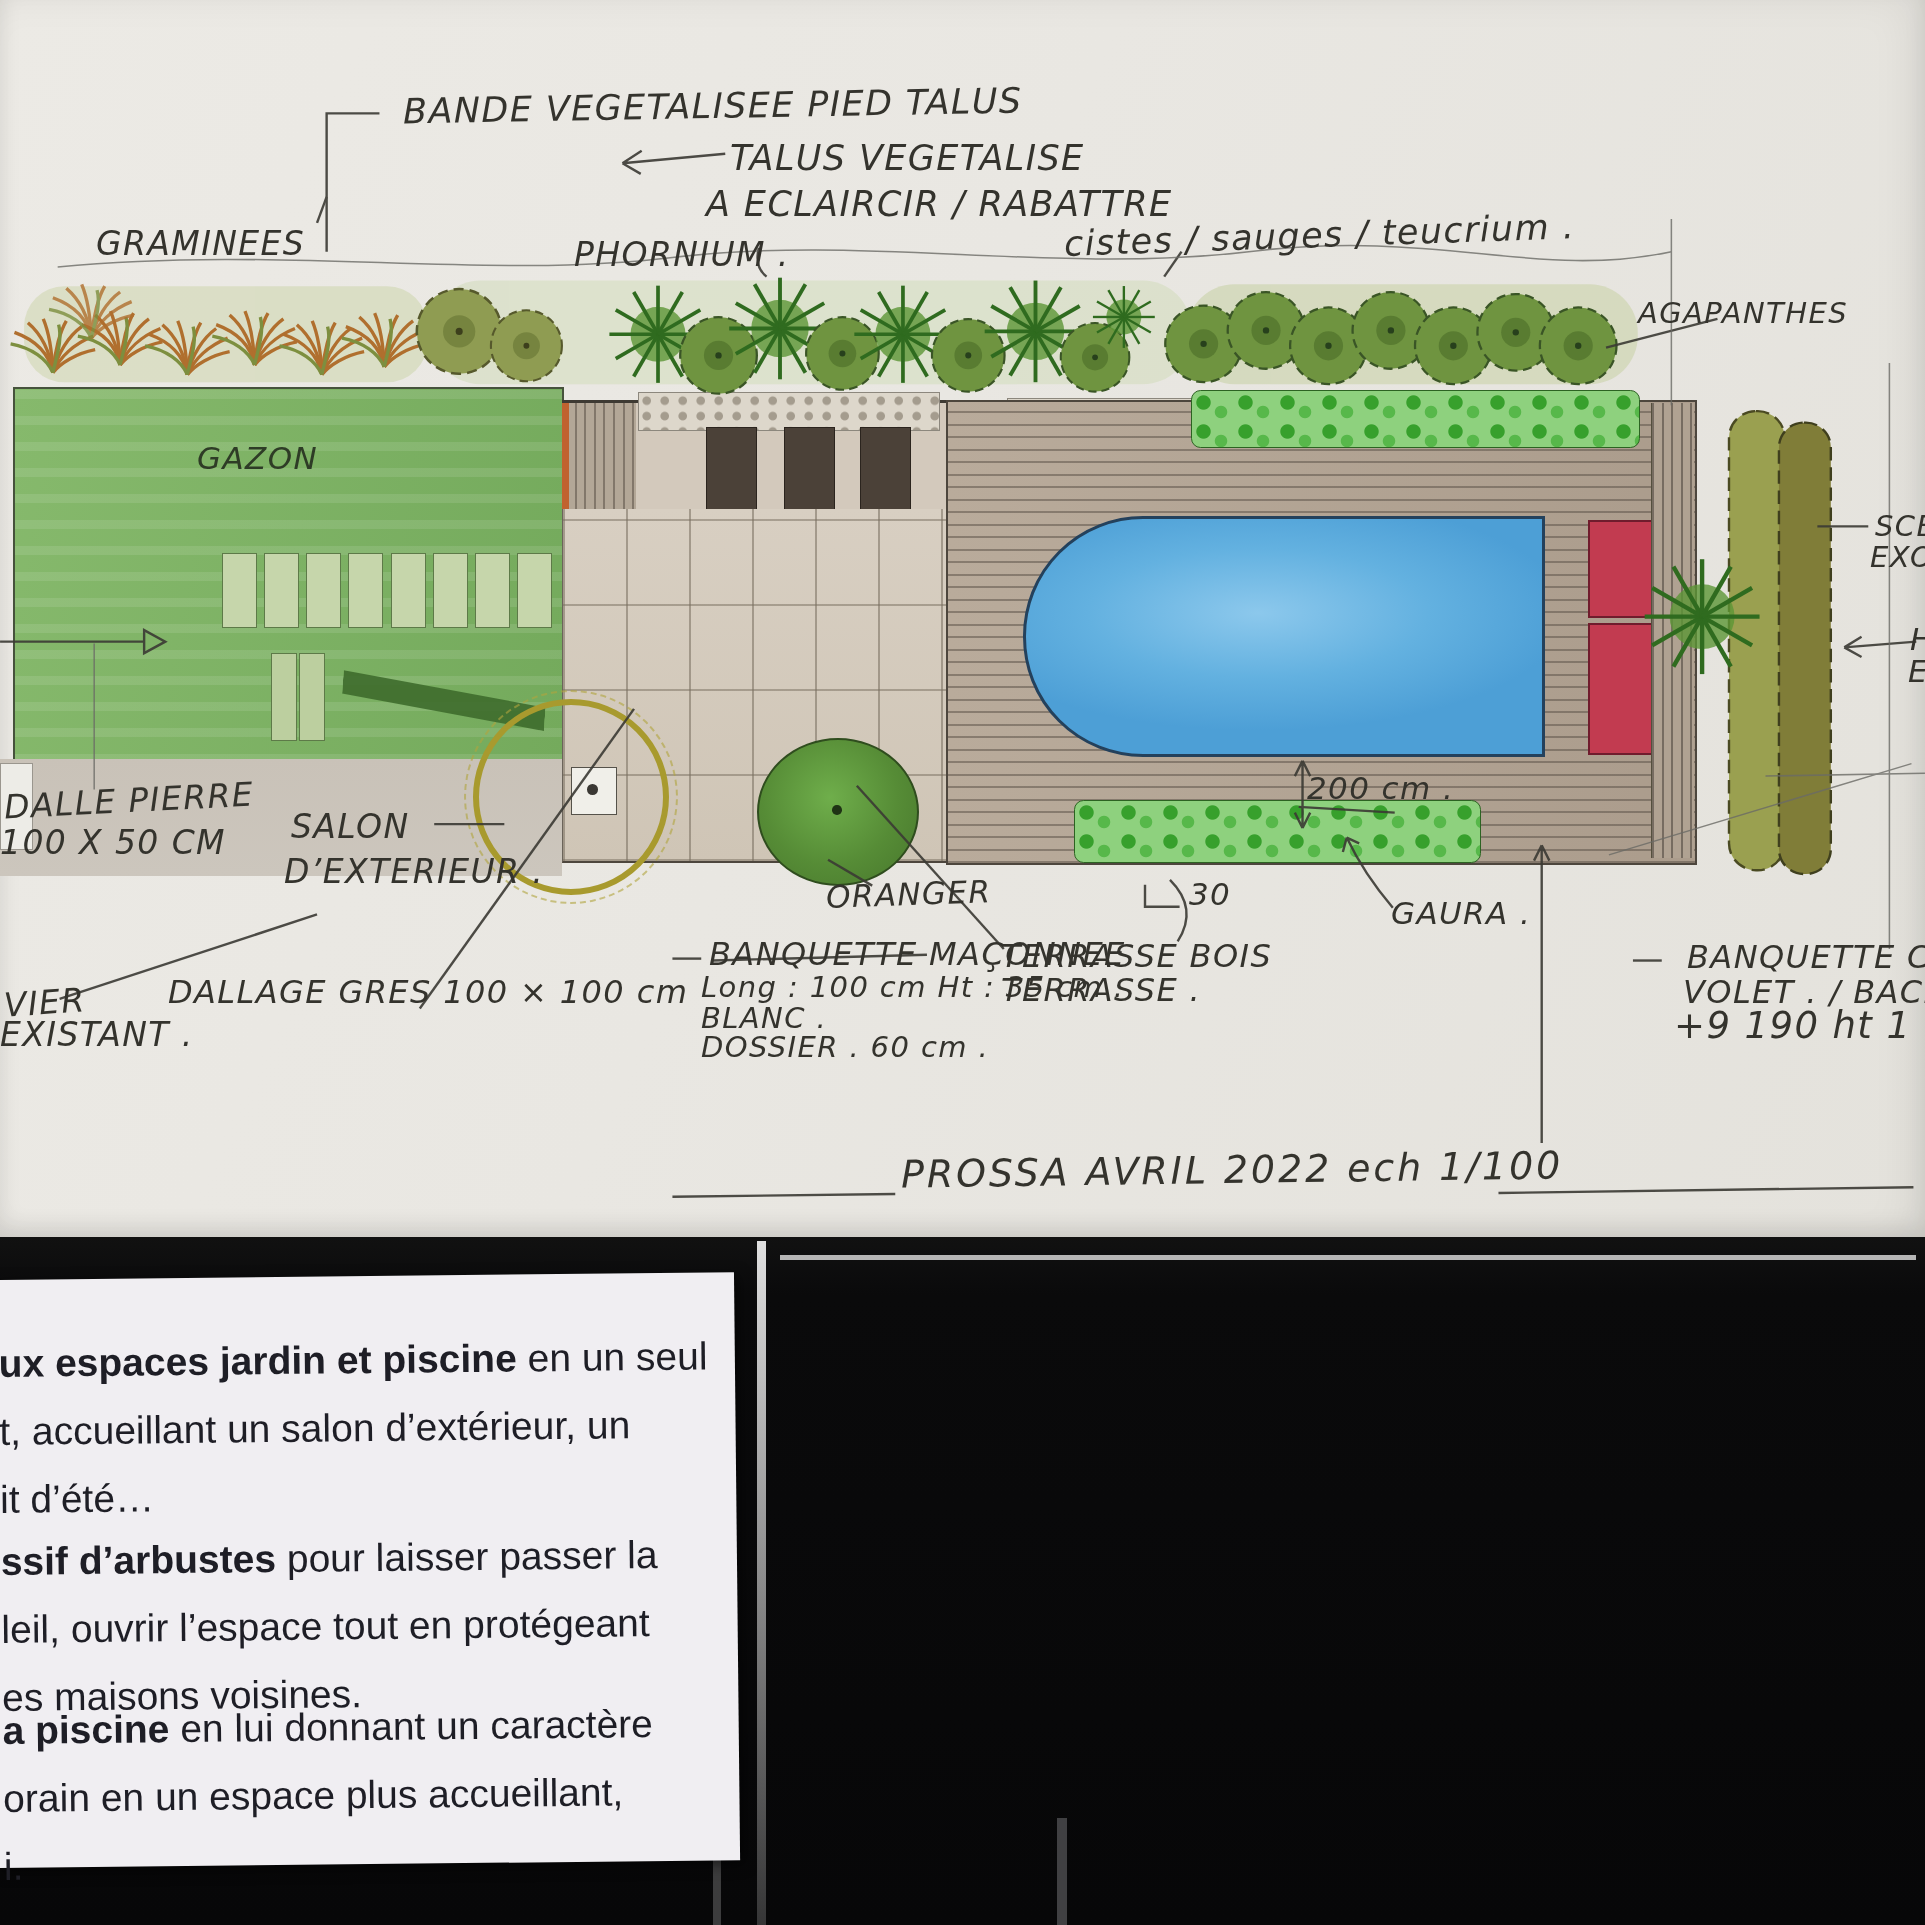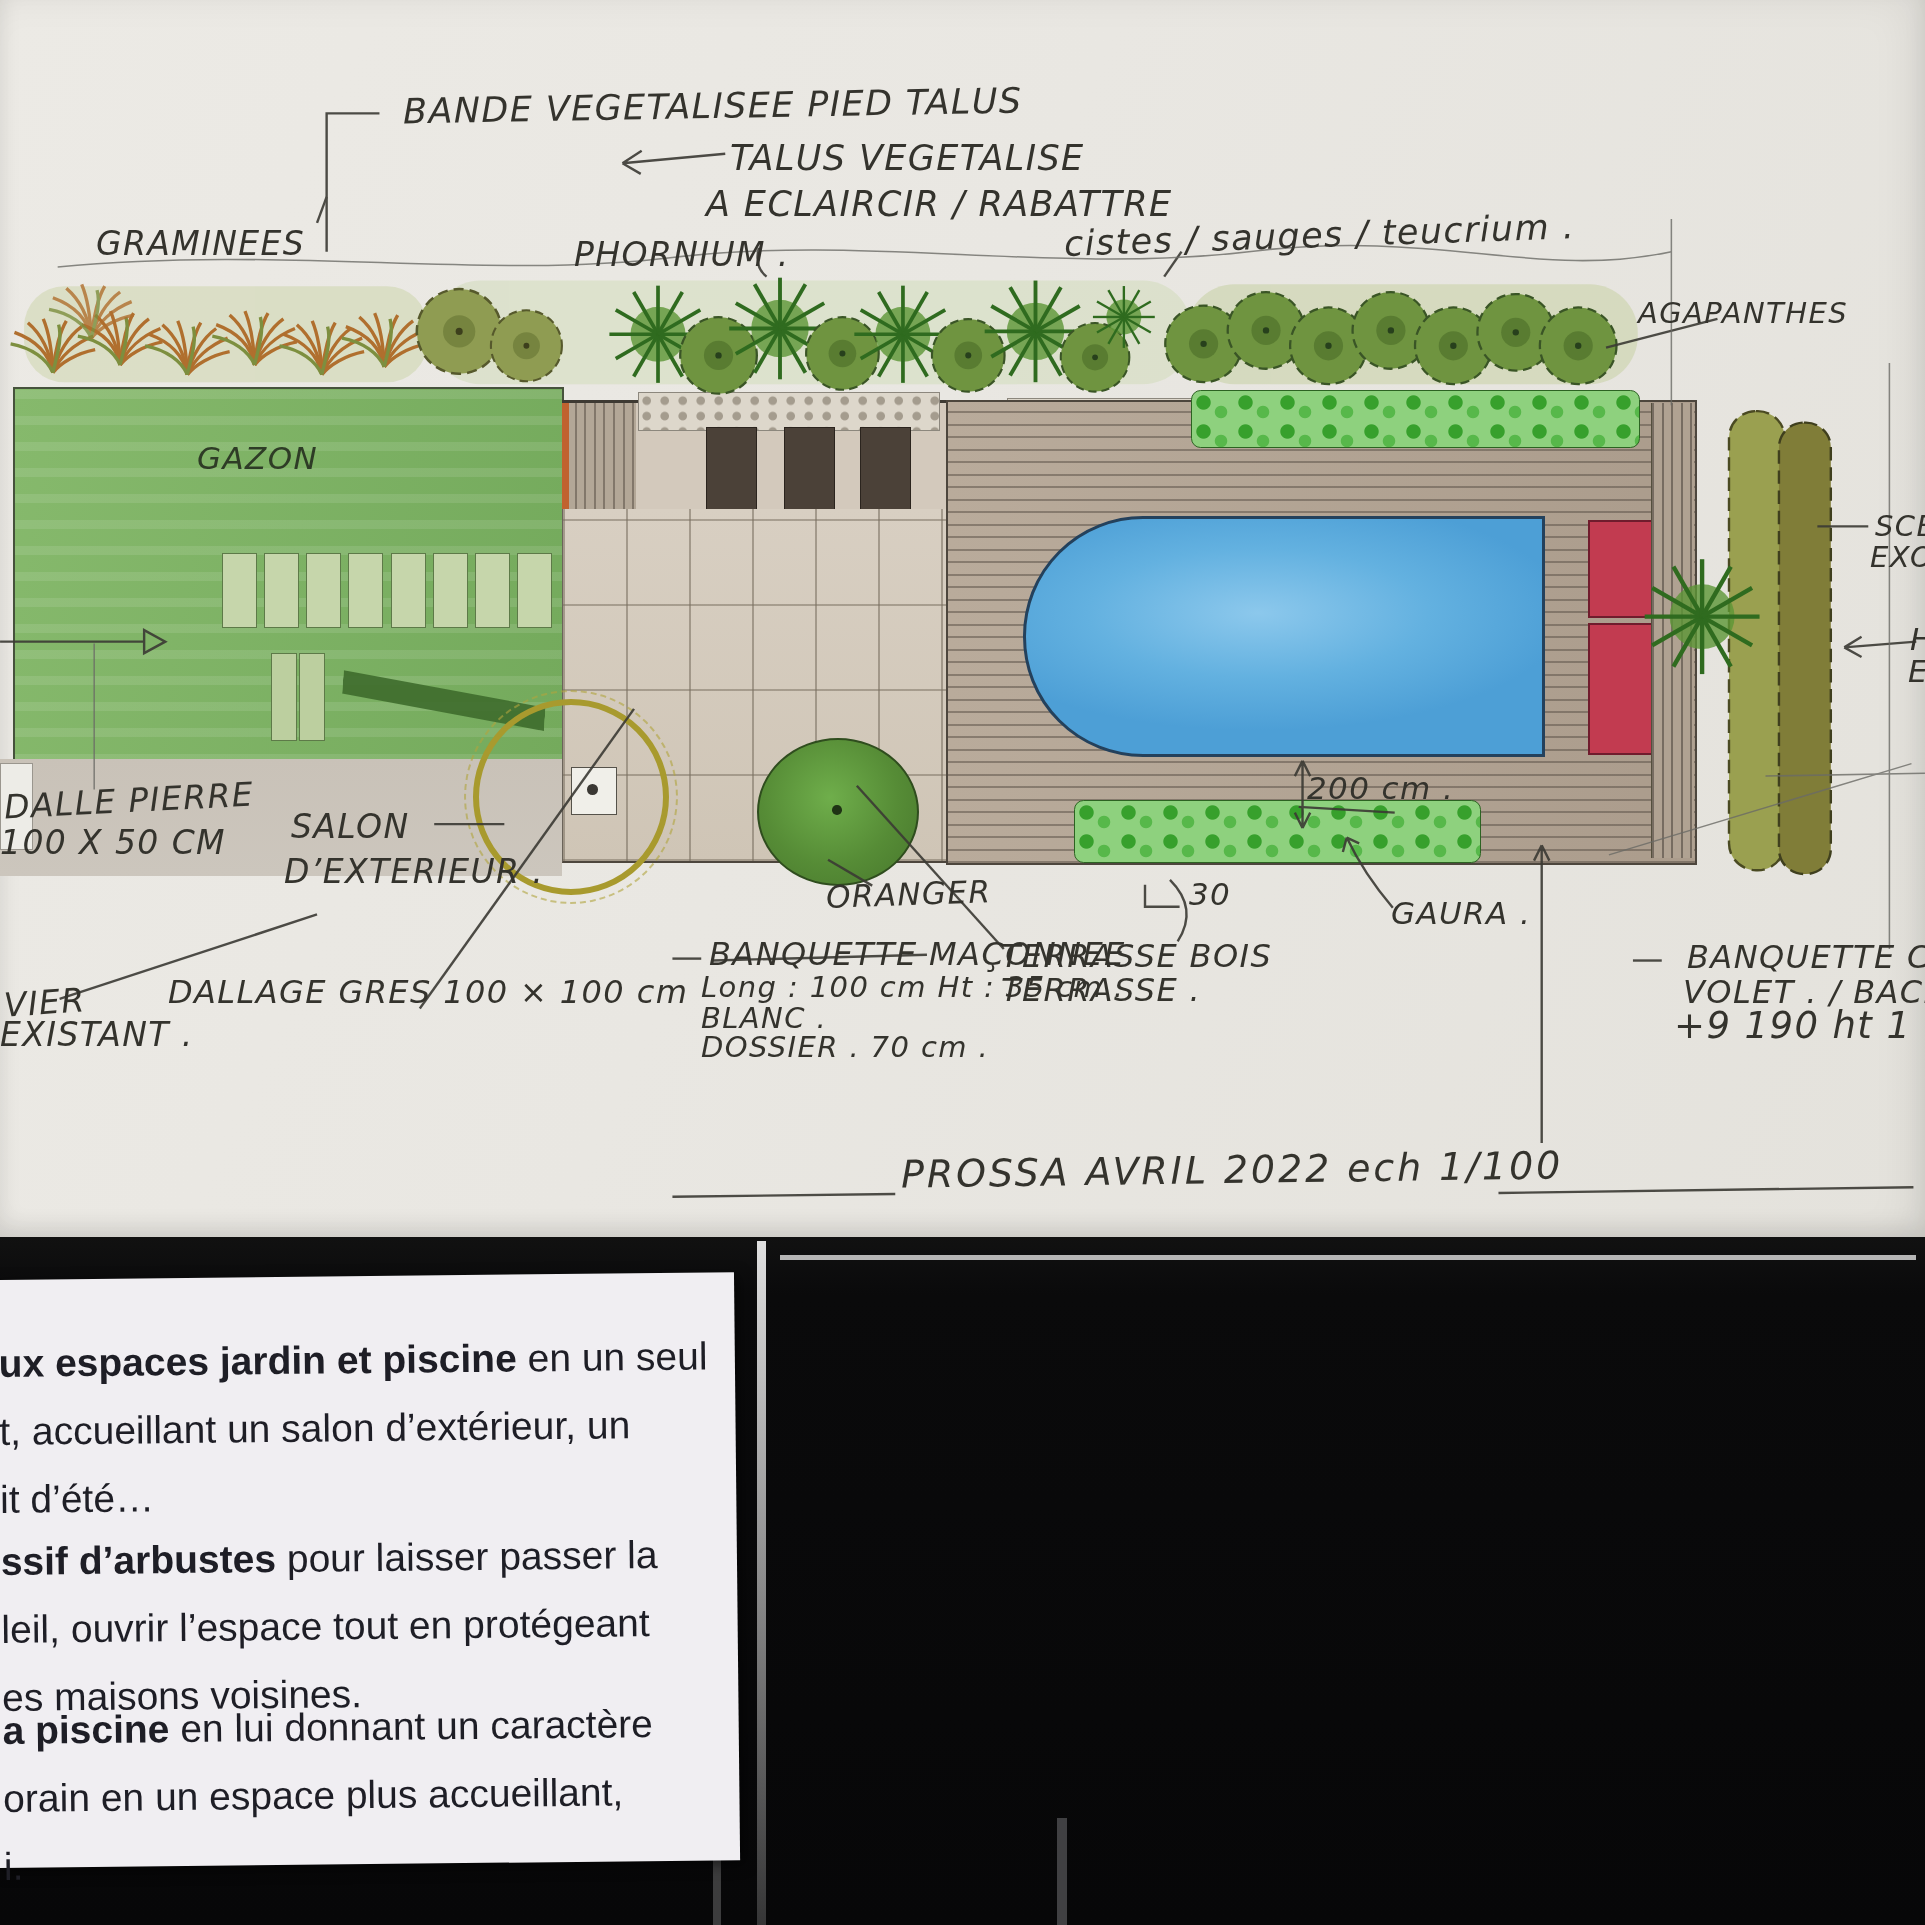--- a/index.html
+++ b/index.html
@@ -251,21 +251,21 @@
   <div class="hw" style="left:1638px;top:298px;font-size:29px">AGAPANTHES</div>
   <div class="hw" style="left:197px;top:442px;font-size:31px;color:#2e3c26">GAZON</div>
   <div class="hw" style="left:3.8px;top:784px;font-size:33px;transform:rotate(-3deg)">DALLE PIERRE</div>
   <div class="hw" style="left:0;top:826px;font-size:33px">100 X 50 CM</div>
   <div class="hw" style="left:291px;top:810px;font-size:33px">SALON</div>
   <div class="hw" style="left:284px;top:855px;font-size:33px">D’EXTERIEUR .</div>
   <div class="hw" style="left:826px;top:878px;font-size:31px;transform:rotate(-2deg)">ORANGER</div>
   <div class="hw" style="left:709px;top:938px;font-size:32px">BANQUETTE MAÇONNEE</div>
   <div class="hw" style="left:701px;top:972px;font-size:29px">Long : 100 cm   Ht : 35 cm .</div>
   <div class="hw" style="left:701px;top:1003px;font-size:29px">BLANC .</div>
-  <div class="hw" style="left:701px;top:1032px;font-size:29px">DOSSIER . 70 cm .</div>
+  <div class="hw" style="left:701px;top:1032px;font-size:29px">DOSSIER . 60 cm .</div>
   <div class="hw" style="left:1001px;top:940px;font-size:32px">TERRASSE BOIS</div>
   <div class="hw" style="left:1001px;top:974px;font-size:32px">TERRASSE .</div>
   <div class="hw" style="left:168px;top:976px;font-size:32px">DALLAGE GRES 100 × 100 cm</div>
   <div class="hw" style="left:3.8px;top:986px;font-size:33px;transform:rotate(-4deg)">VIER</div>
   <div class="hw" style="left:0;top:1018px;font-size:33px">EXISTANT .</div>
   <div class="hw" style="left:1391px;top:897px;font-size:31px">GAURA .</div>
   <div class="hw" style="left:1307px;top:772px;font-size:31px">200 cm .</div>
   <div class="hw" style="left:1189px;top:878px;font-size:31px">30</div>
   <div class="hw" style="left:1687px;top:941px;font-size:32px">BANQUETTE COF</div>
   <div class="hw" style="left:1683px;top:976px;font-size:32px">VOLET . / BACH</div>

